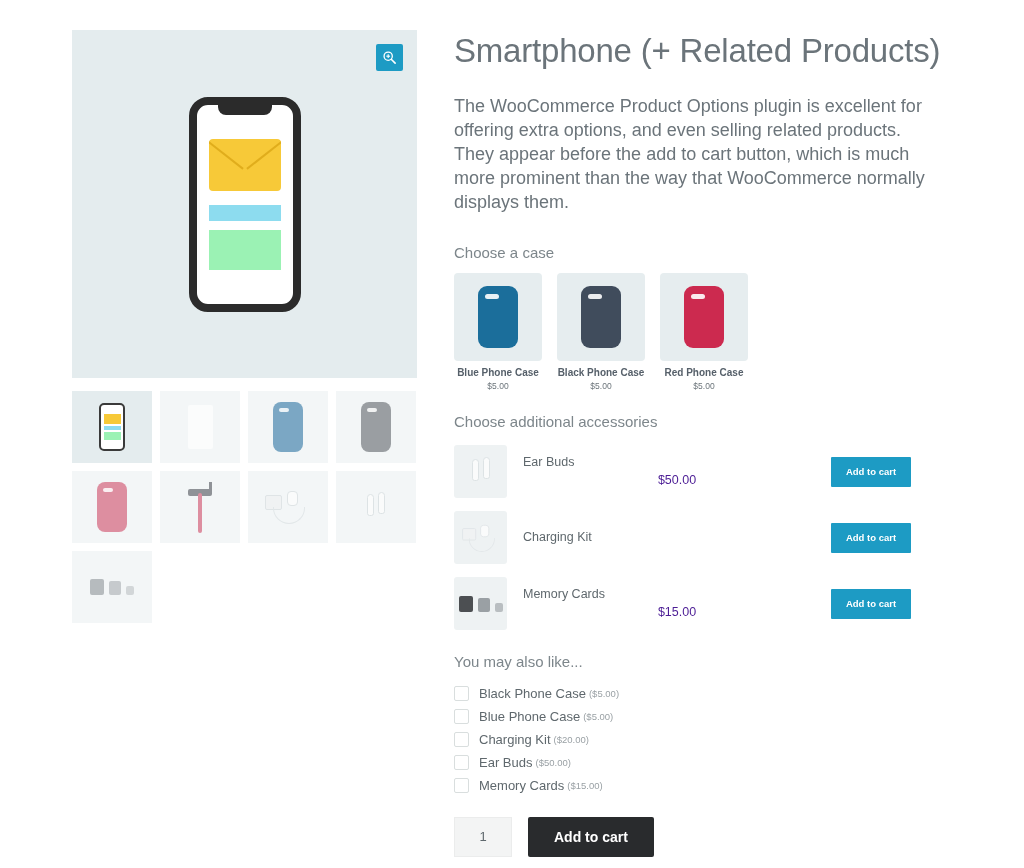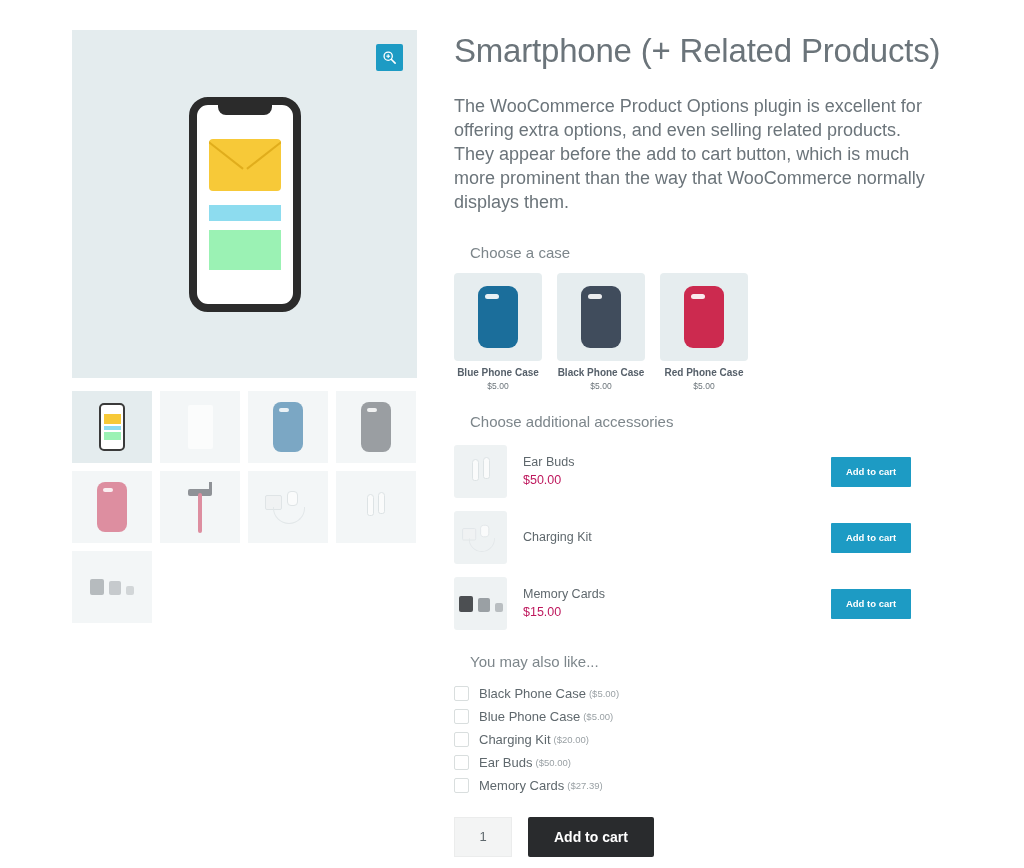--- a/index.html
+++ b/index.html
@@ -210,21 +210,21 @@
     font-size: 18px;
     line-height: 24px;
     color: #6b747a;
     margin: 0 0 30px 0;
     max-width: 486px;
   }
 
   .section-heading {
     font-size: 15px;
     color: #7d868b;
-    margin: 0 0 12px 16px;
+    margin: 0 0 12px 0;
     font-weight: 400;
   }
 
   
   .cases { display: flex; gap: 15px; margin-bottom: 22px; }
   .case-option { width: 88px; text-align: center; }
   .case-tile {
     width: 88px; height: 88px;
     background: #e6edef;
     border-radius: 4px;
@@ -266,21 +266,21 @@
     width: 53px; height: 53px;
     background: #eef2f3;
     border-radius: 3px;
     flex: 0 0 53px;
     display: flex;
     align-items: center;
     justify-content: center;
   }
   .acc-text { margin-left: 16px; flex: 1; }
   .acc-name { font-size: 12.5px; color: #5f686d; line-height: 17px; }
-  .acc-price { font-size: 12.5px; color: #be185d; line-height: 19px; }
+  .acc-price { font-size: 12.5px; color: #4c1d95; line-height: 19px; text-align: center; }
   .btn-add-small {
     width: 80px; height: 30px;
     background: #1d9bc4;
     color: #ffffff;
     font-size: 9.5px;
     font-weight: bold;
     border: none;
     border-radius: 1px;
     cursor: pointer;
     margin-right: 43px;
@@ -501,21 +501,21 @@
         <span class="check-price">($20.00)</span>
       </div>
       <div class="check-row">
         <div class="cbox"></div>
         <span class="check-label">Ear Buds</span>
         <span class="check-price">($50.00)</span>
       </div>
       <div class="check-row">
         <div class="cbox"></div>
         <span class="check-label">Memory Cards</span>
-        <span class="check-price">($27.39)</span>
+        <span class="check-price">($15.00)</span>
       </div>
     </div>
 
     <div class="cart-row">
       <div class="qty-box">1</div>
       <button class="btn-add-cart">Add to cart</button>
     </div>
 
   </div>
 </div>

